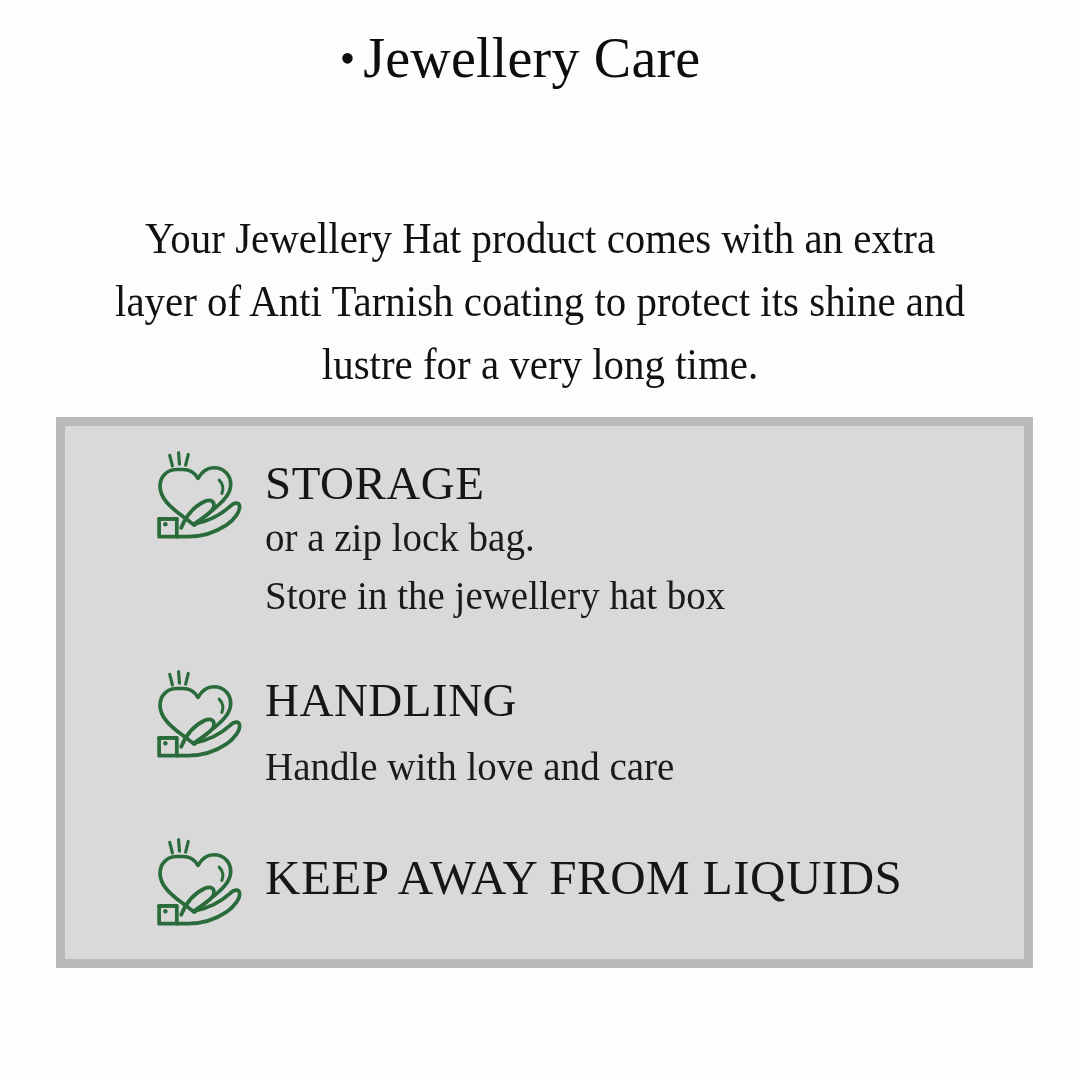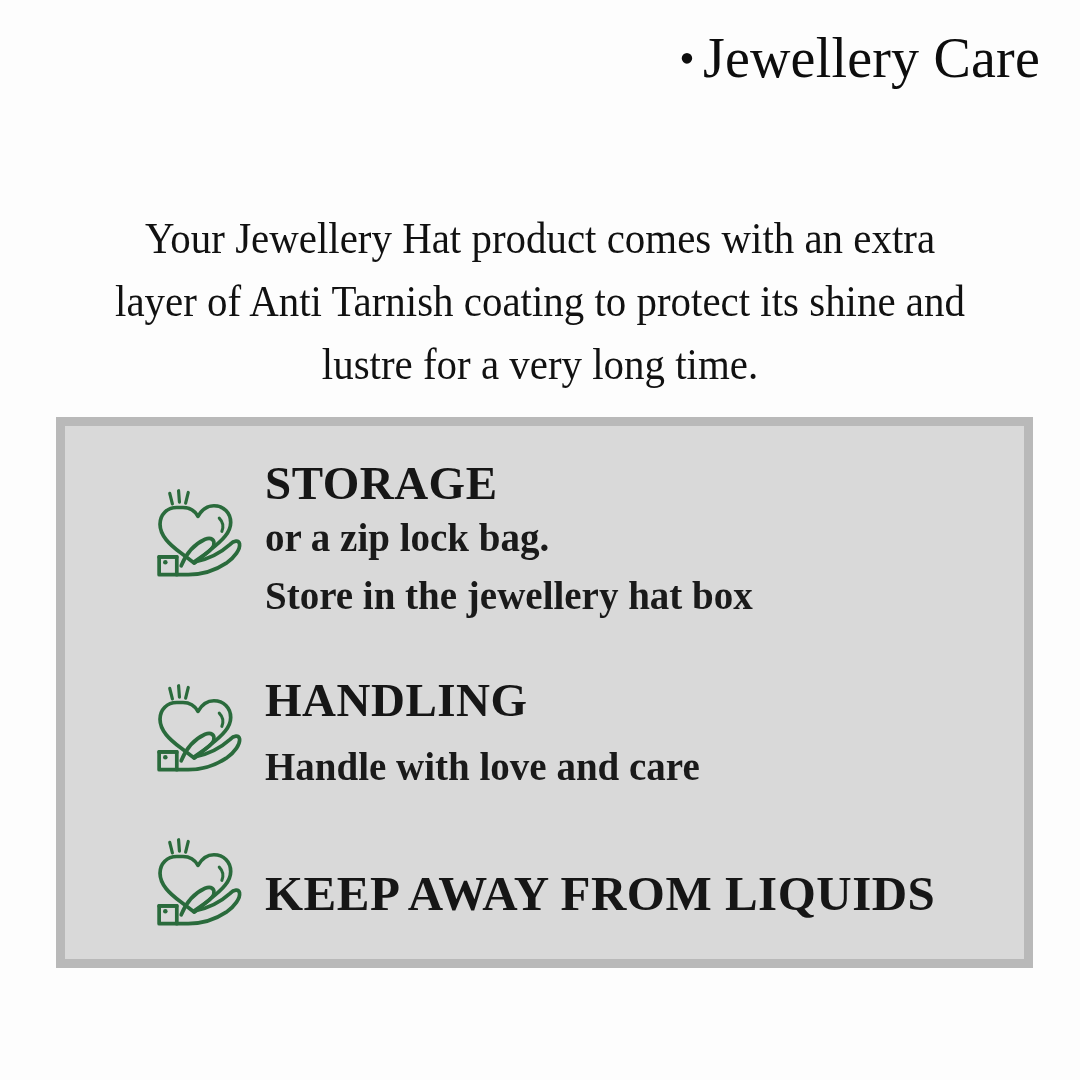--- a/index.html
+++ b/index.html
@@ -15,21 +15,21 @@
     overflow: hidden;
     position: relative;
   }
 
   
   .page-heading {
     position: absolute;
     top: 26px;
     left: 0;
     right: 40px;
-    text-align: right;
+    text-align: center;
     font-family: "Liberation Serif", "DejaVu Serif", serif;
     font-size: 56px;
     line-height: 1.15;
     letter-spacing: 0.2px;
     color: #0d0d0d;
     white-space: nowrap;
   }
   .page-heading .bullet-dot {
     font-size: 44px;
     vertical-align: 0.08em;
@@ -67,22 +67,21 @@
     position: absolute;
     left: 0;
     top: 0;
     width: 100%;
     height: 100%;
   }
 
   .care-item {
     position: absolute;
     display: flex;
-    align-items: center;
-    font-weight: bold;
+    align-items: flex-start;
   }
   .care-item-1 { left: 80px; top: 17px;  }
   .care-item-2 { left: 80px; top: 236px; }
   .care-item-3 { left: 80px; top: 404px; }
 
   .care-icon {
     flex: 0 0 auto;
     width: 106px;
     height: 106px;
     margin-right: 14px;

